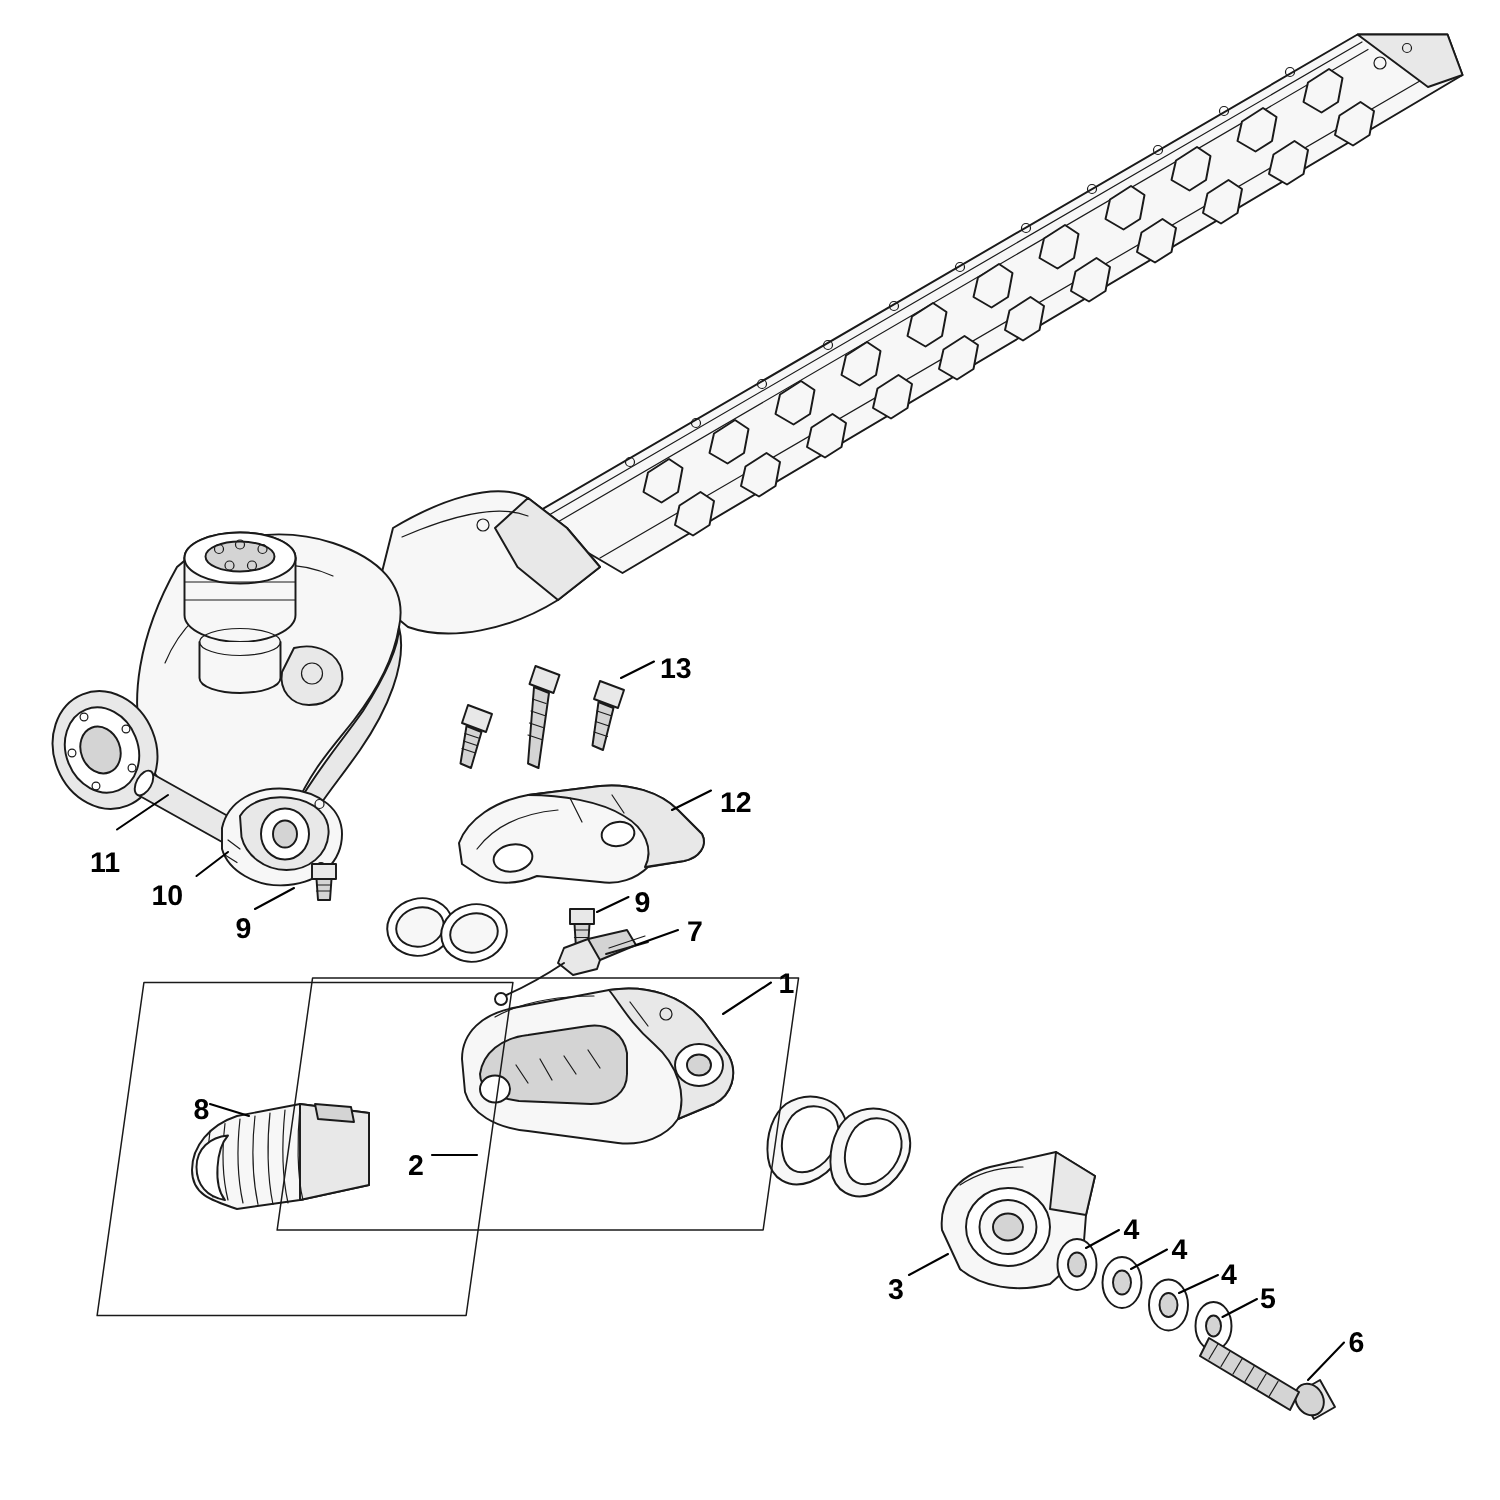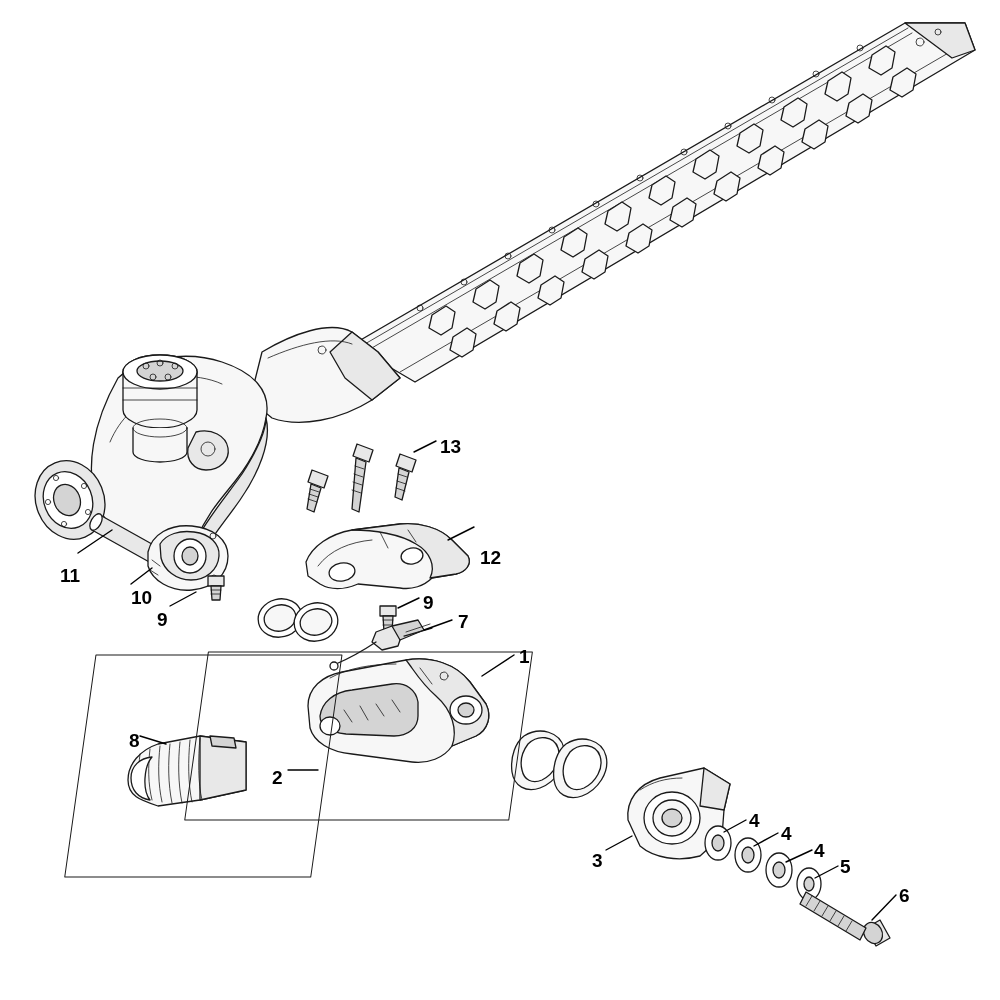--- a/index.html
+++ b/index.html
@@ -359,23 +359,23 @@
       <path class="lead" d="M606,850 L632,836"></path>
       <path class="lead" d="M746,820 L724,832"></path>
       <path class="lead" d="M778,833 L754,846"></path>
       <path class="lead" d="M812,850 L786,862"></path>
       <path class="lead" d="M838,866 L815,878"></path>
       <path class="lead" d="M896,895 L872,920"></path>
     </g>
   </svg>
 
   <div class="callout" style="left:440px; top:437px;">13</div>
-  <div class="callout" style="left:480px; top:548px;">12</div>
+  <div class="callout" style="left:480px; top:526px;">12</div>
   <div class="callout" style="left:60px; top:566px;">11</div>
-  <div class="callout" style="left:131px; top:588px;">10</div>
+  <div class="callout" style="left:101px; top:588px;">10</div>
   <div class="callout" style="left:157px; top:610px;">9</div>
   <div class="callout" style="left:423px; top:593px;">9</div>
   <div class="callout" style="left:458px; top:612px;">7</div>
   <div class="callout" style="left:519px; top:647px;">1</div>
   <div class="callout" style="left:129px; top:731px;">8</div>
   <div class="callout" style="left:272px; top:768px;">2</div>
   <div class="callout" style="left:592px; top:851px;">3</div>
   <div class="callout" style="left:749px; top:811px;">4</div>
   <div class="callout" style="left:781px; top:824px;">4</div>
   <div class="callout" style="left:814px; top:841px;">4</div>

